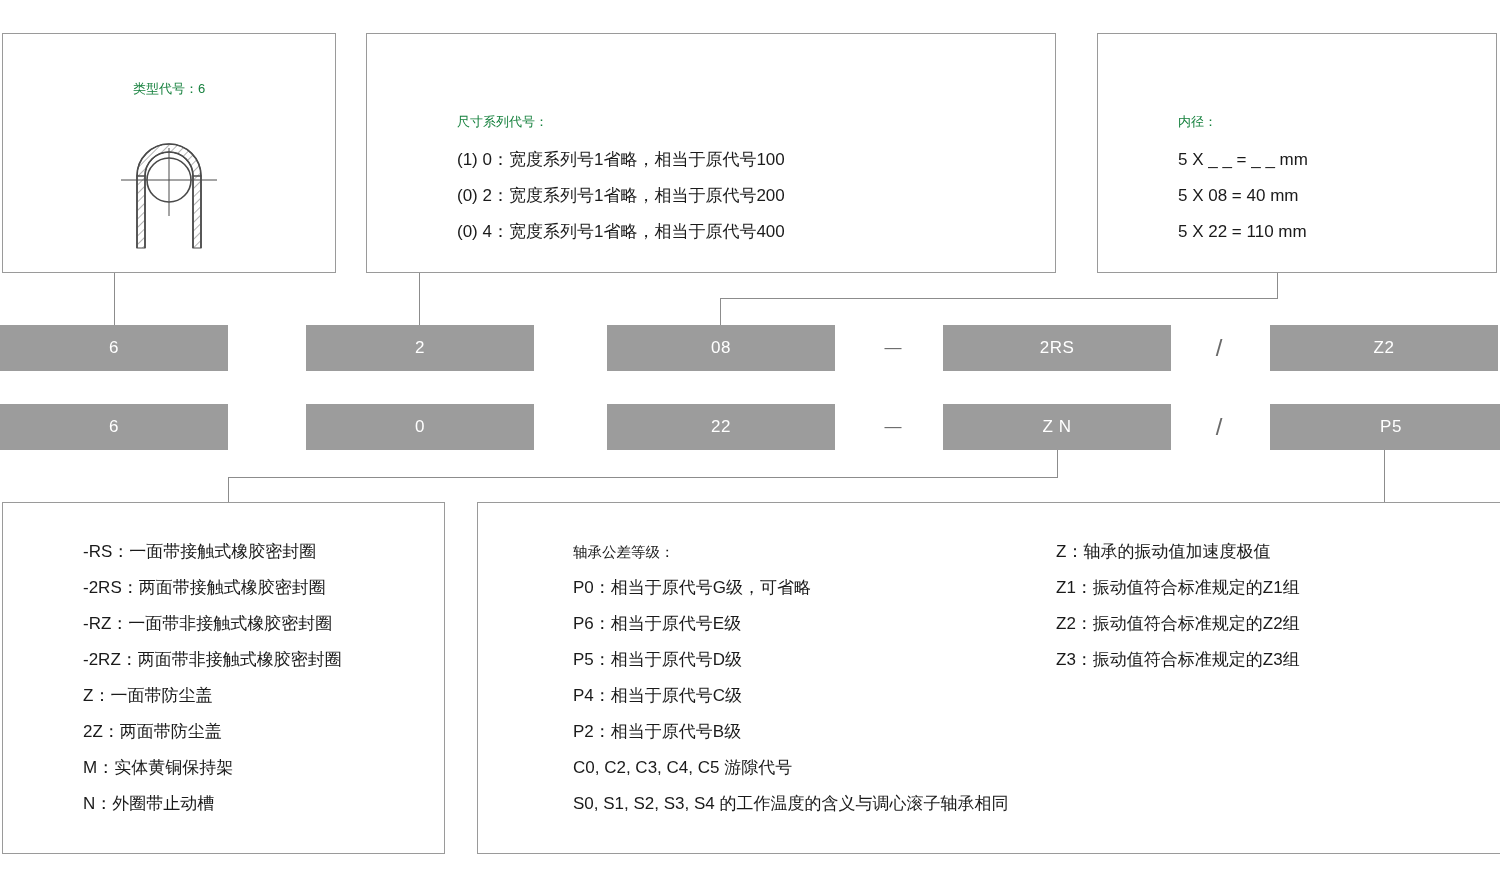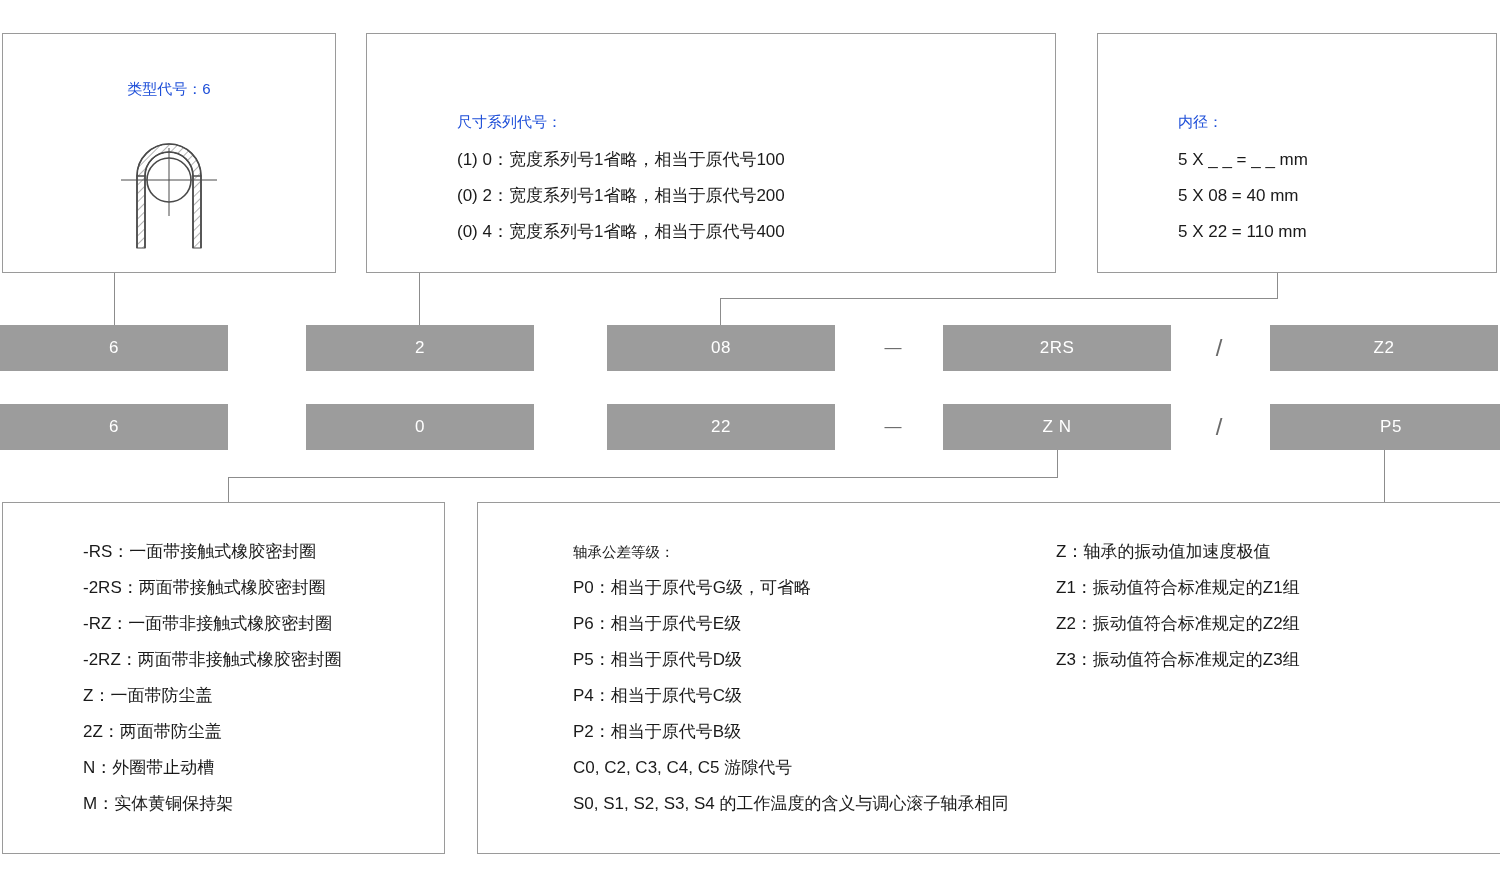--- a/index.html
+++ b/index.html
@@ -42,22 +42,22 @@
   .ln {
     position: absolute;
     background: #8c8c8c;
   }
   .lnh { height: 1px; }
   .lnv { width: 1px; }
 
   
   .title {
     position: absolute;
-    font-size: 15px;
-    color: #1d4ed8;
+    font-size: 13px;
+    color: #15803d;
     white-space: nowrap;
   }
   .line {
     font-size: 17px;
     color: #1a1a1a;
     white-space: nowrap;
     line-height: 36px;
   }
   .list {
     position: absolute;
@@ -155,22 +155,22 @@
   <div class="ln lnv" style="left:1384px; top:450px; height:52px;"></div>
 
   <div class="panel" style="left:2px; top:502px; width:443px; height:352px;">
     <div class="list" style="left:80px; top:31px;">
       <div class="line">-RS：一面带接触式橡胶密封圈</div>
       <div class="line">-2RS：两面带接触式橡胶密封圈</div>
       <div class="line">-RZ：一面带非接触式橡胶密封圈</div>
       <div class="line">-2RZ：两面带非接触式橡胶密封圈</div>
       <div class="line">Z：一面带防尘盖</div>
       <div class="line">2Z：两面带防尘盖</div>
+      <div class="line">M：实体黄铜保持架</div>
       <div class="line">N：外圈带止动槽</div>
-      <div class="line">M：实体黄铜保持架</div>
     </div>
   </div>
 
   <div class="panel" style="left:477px; top:502px; width:1160px; height:352px;">
     <div class="list" style="left:95px; top:31px;">
       <div class="hd">轴承公差等级：</div>
       <div class="line">P0：相当于原代号G级，可省略</div>
       <div class="line">P6：相当于原代号E级</div>
       <div class="line">P5：相当于原代号D级</div>
       <div class="line">P4：相当于原代号C级</div>

